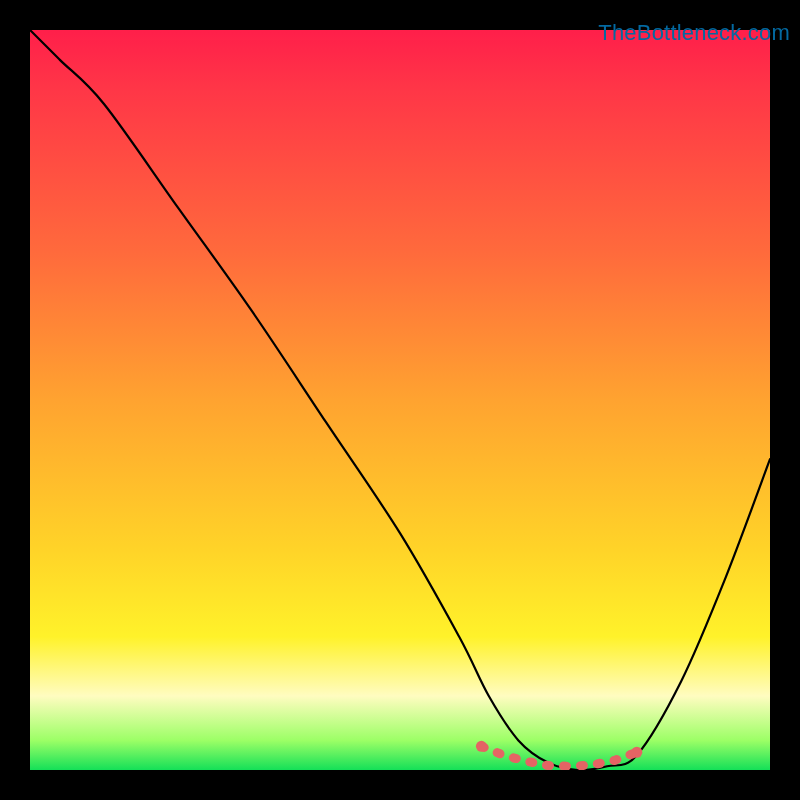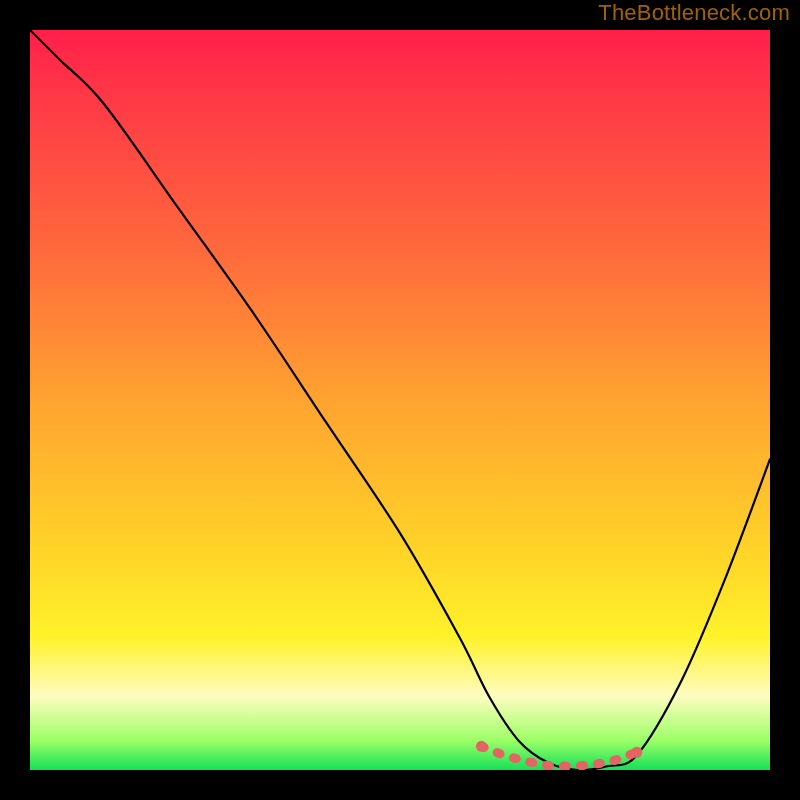--- a/index.html
+++ b/index.html
@@ -5,23 +5,23 @@
   * { margin: 0; padding: 0; box-sizing: border-box; }
   html, body { width: 800px; height: 800px; background: #000; overflow: hidden; }
   .container {
     position: relative;
     width: 800px;
     height: 800px;
     background: #000;
   }
   .watermark {
     position: absolute;
-    top: 0;
+    top: 20px;
     right: 10px;
-    color: #a16207;
+    color: #0369a1;
     font-family: Arial, Helvetica, sans-serif;
     font-size: 22px;
     font-weight: 500;
     letter-spacing: 0.2px;
     z-index: 10;
   }
   .plot-area {
     position: absolute;
     left: 30px;
     top: 30px;

